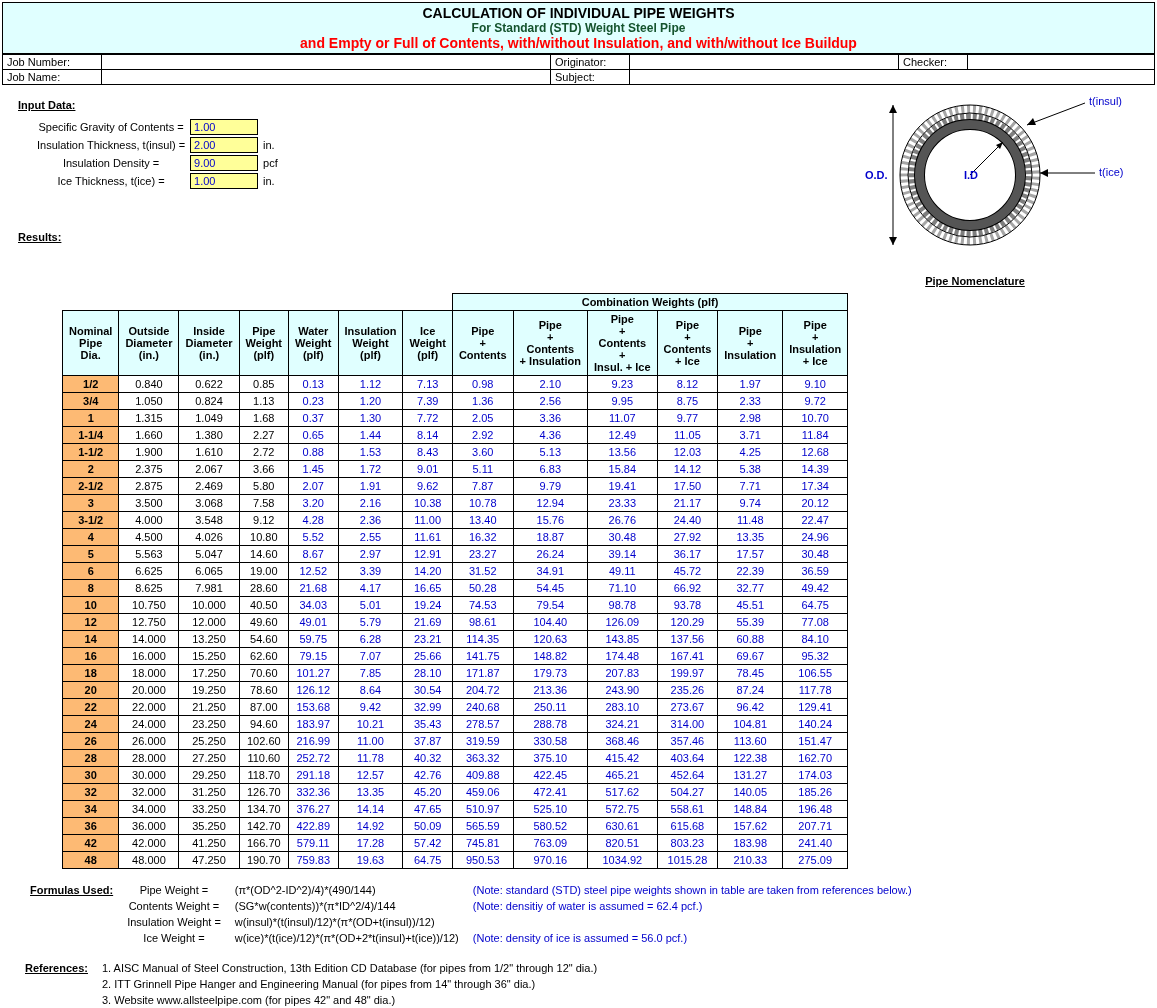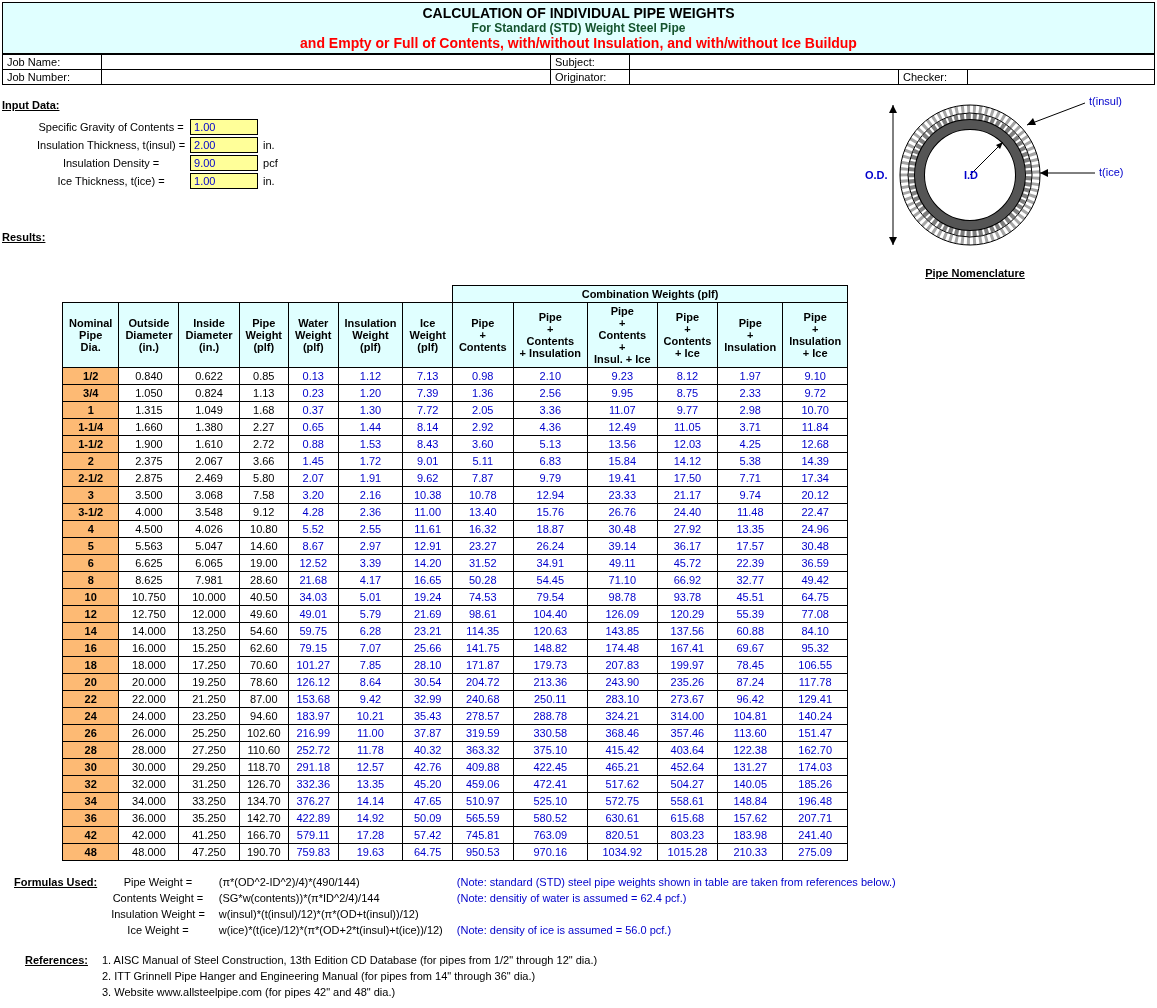--- a/index.html
+++ b/index.html
@@ -2,34 +2,34 @@
 <html><head>
 <meta charset="utf-8">
 <style>
 body{font-family:Arial,Helvetica,sans-serif;font-size:11px;margin:0;padding:2px;background:#fff;color:#000}
 .header-box{border:1px solid #000;background:#e0ffff;text-align:center;padding:2px 0}
 .h1{font-weight:bold;font-size:14px}
 .h2{font-weight:bold;color:#14532d;font-size:12px}
 .h3{font-weight:bold;color:red;font-size:14px}
 table.meta{border-collapse:collapse;width:100%}
 table.meta td{border:1px solid #000;padding:1px 4px;font-size:11px}
-.section-h{font-weight:bold;text-decoration:underline;margin:14px 0 6px 0}
+.section-h{font-weight:bold;text-decoration:underline;margin:14px 0 6px 16px}
 .input-grid{margin-left:30px}
 .input-grid td{padding:1px 3px;font-size:11px}
 .in-label{text-align:center}
 .in-val{background:#ffff99;border:1px solid #000;width:60px;color:#0000cc;font-weight:normal}
 .top-row{display:flex;align-items:flex-start}
 .diagram-col{margin-left:auto;text-align:center}
-.diagram-cap{font-weight:bold;text-decoration:underline;margin-top:0}
+.diagram-cap{font-weight:bold;text-decoration:underline;margin-top:8px}
 table.data{border-collapse:collapse;margin:6px 8px 12px 60px}
 table.data th,table.data td{border:1px solid #000;padding:2px 6px;font-size:11px;text-align:center}
 table.data th{background:#e0ffff;font-weight:bold}
 .row-h{background:#fdba74;font-weight:bold}
 .blue{color:#0000cc}
-.formulas{margin-left:4px}
+.formulas{margin-left:20px}
 .formulas td{padding:1px 6px;font-size:11px;vertical-align:top}
 .fl{text-align:center}
 .note{color:#0000cc}
 .refs{margin-left:15px}
 .refs td{padding:1px 6px;font-size:11px;vertical-align:top}
 .lbl{font-weight:bold;text-decoration:underline}
 svg text{font-family:Arial;font-size:11px}
 </style>
 </head>
 <body>
@@ -37,32 +37,32 @@
 
 
 <div class="header-box">
   <div class="h1">CALCULATION OF INDIVIDUAL PIPE WEIGHTS</div>
   <div class="h2">For Standard (STD) Weight Steel Pipe</div>
   <div class="h3">and Empty or Full of Contents, with/without Insulation, and with/without Ice Buildup</div>
 </div>
 <table class="meta">
   <tbody>
       <tr>
-    <td style="width:90px">Job Name:</td>
-    <td style="width:440px"></td>
-    <td style="width:70px">Subject:</td>
-    <td colspan="3"></td>
-  </tr>
-  <tr>
     <td>Job Number:</td>
     <td></td>
     <td>Originator:</td>
     <td style="width:260px"></td>
     <td style="width:60px">Checker:</td>
     <td></td>
+  </tr>
+  <tr>
+    <td style="width:90px">Job Name:</td>
+    <td style="width:440px"></td>
+    <td style="width:70px">Subject:</td>
+    <td colspan="3"></td>
   </tr>
 </tbody>
   </table>
 
 <div class="top-row">
   <div>
     <div class="section-h">Input Data:</div>
     <table class="input-grid">
       <tbody>
           <tr>

